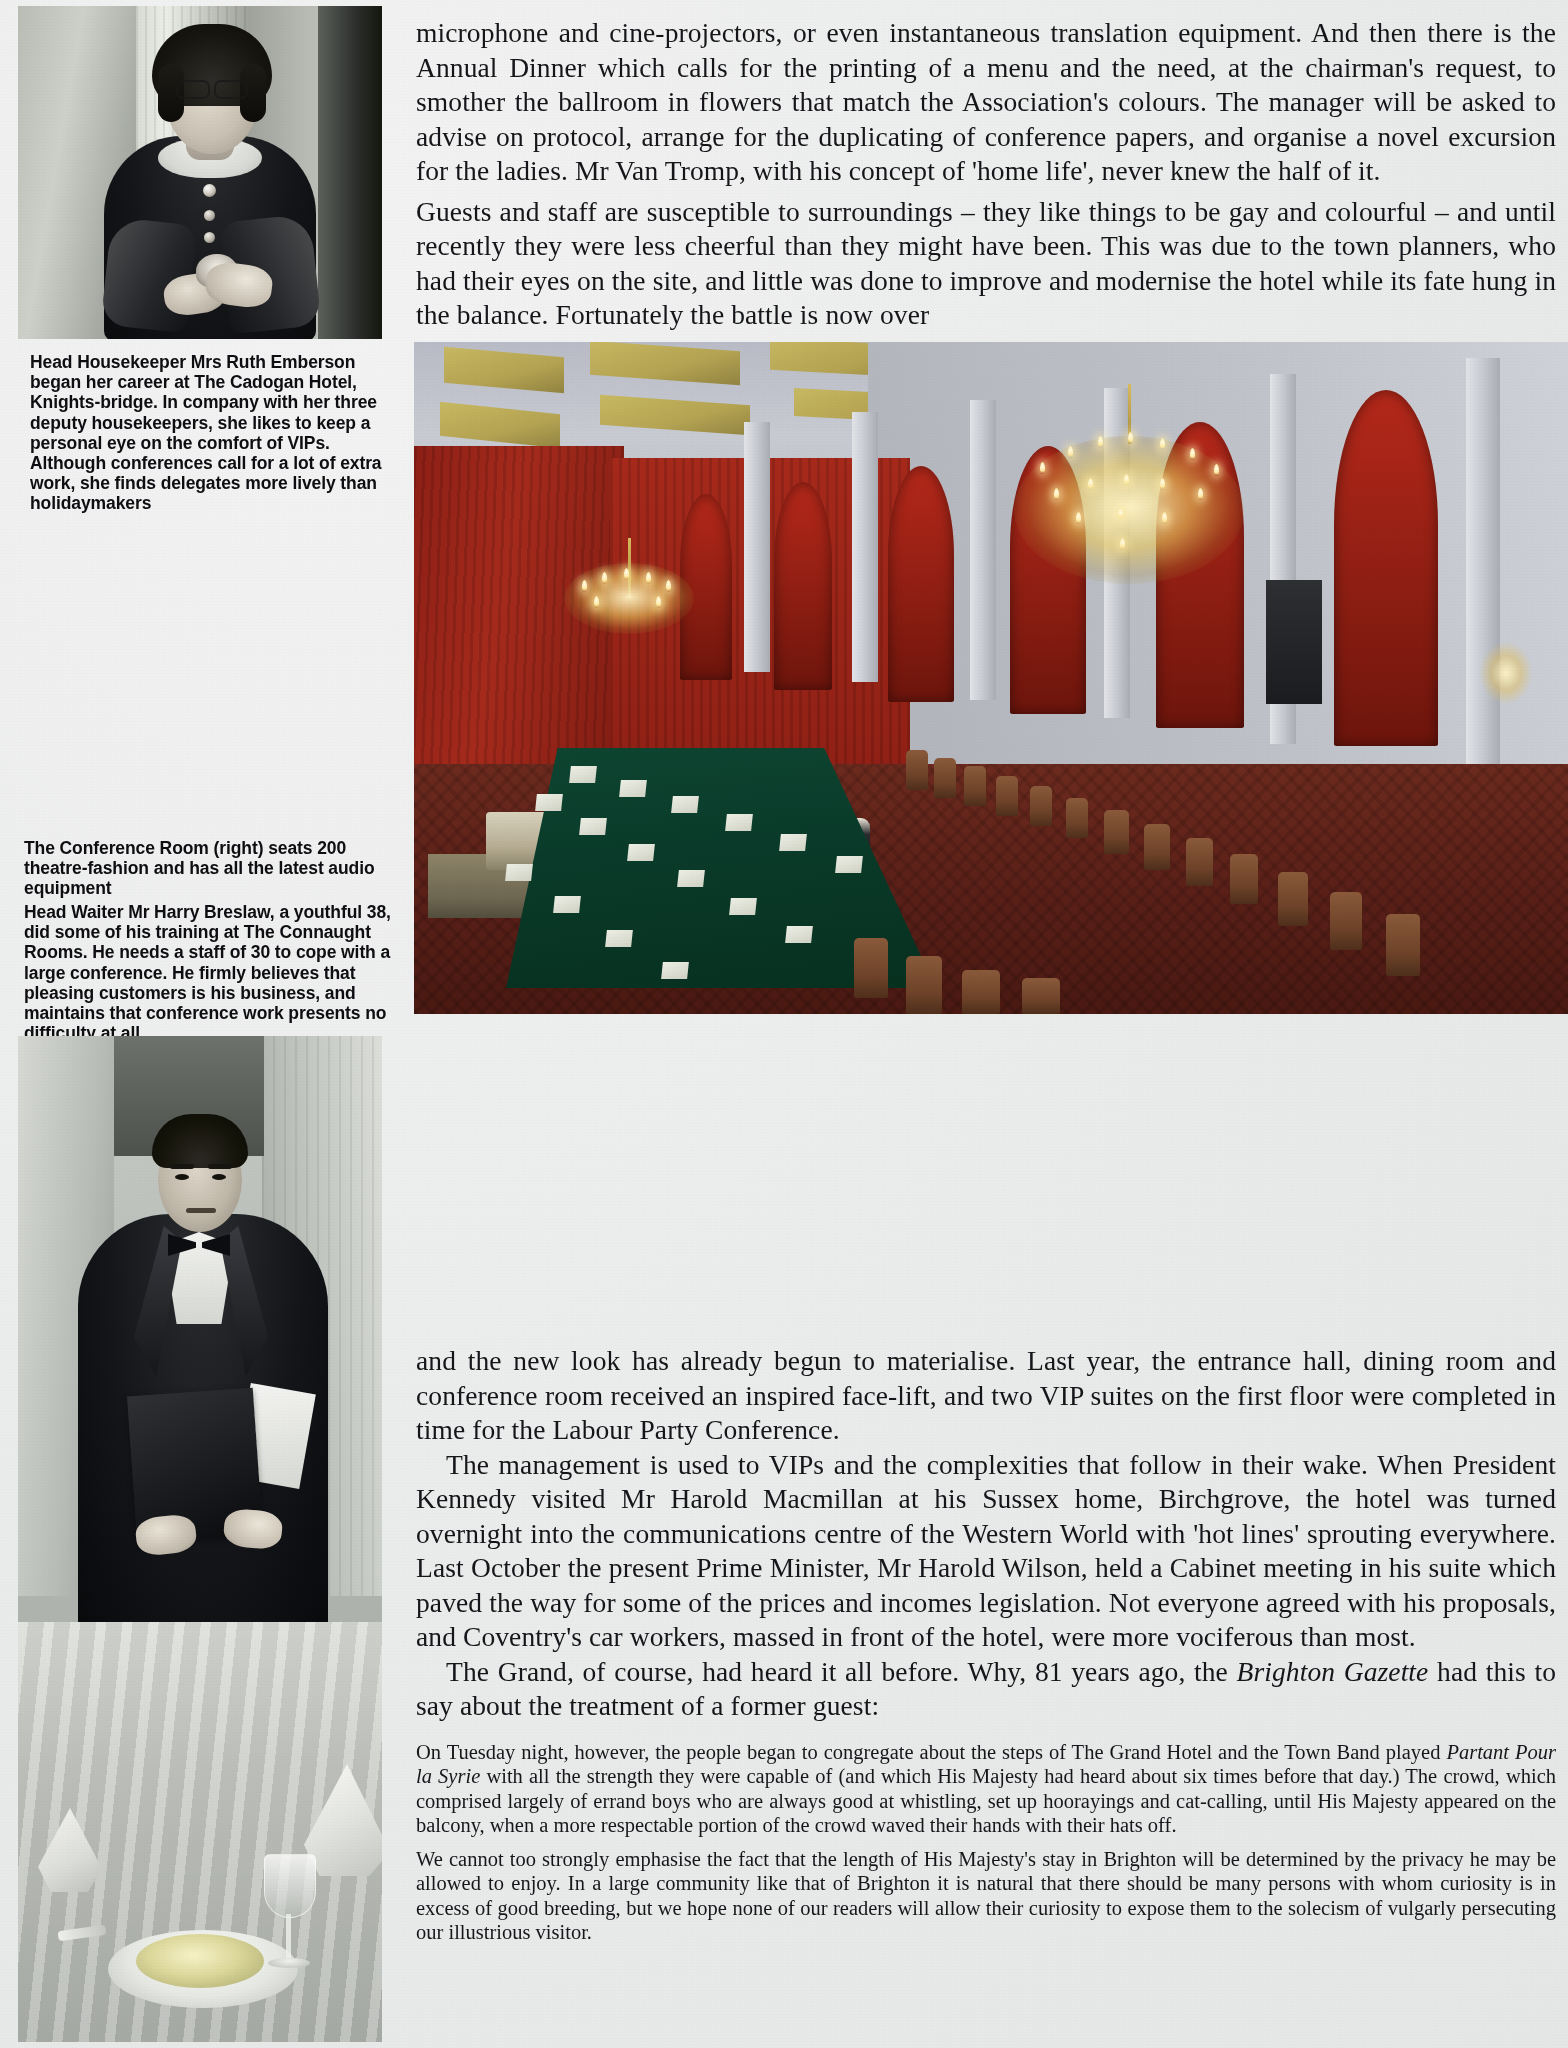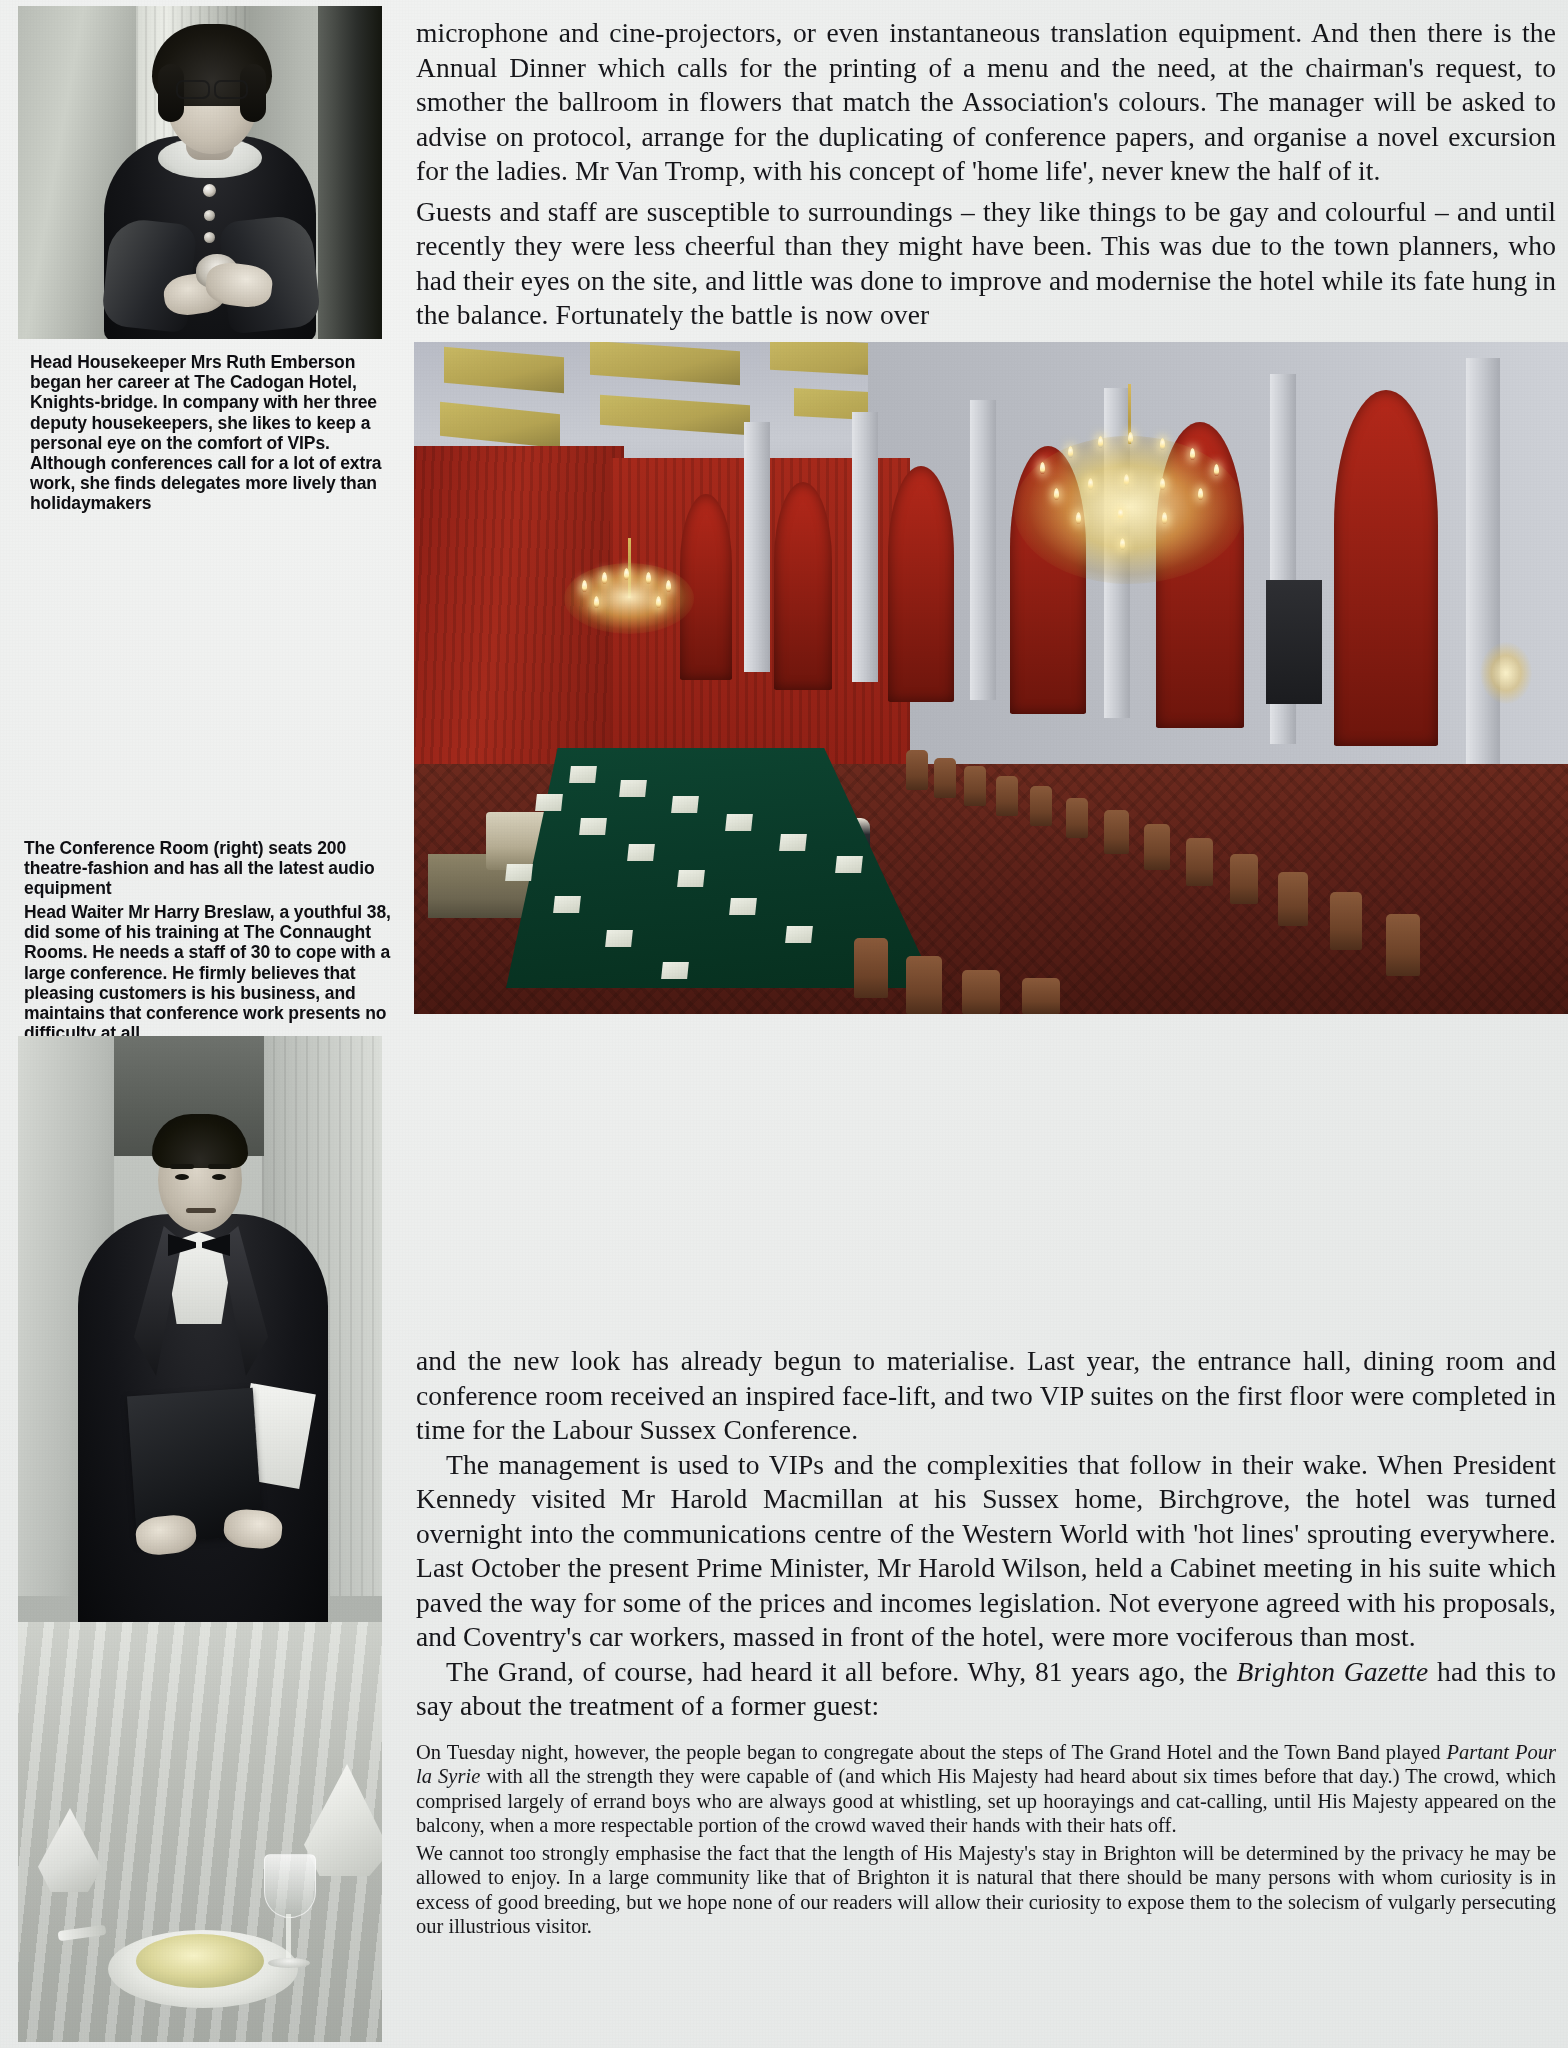--- a/index.html
+++ b/index.html
@@ -57,21 +57,21 @@
 
   
   .quote-p{
     font-family:"Liberation Serif", serif;
     font-size:20.5px;
     line-height:24.5px;
     text-align:justify;
     color:#17171b;
     margin:0;
   }
-  .quote-p + .quote-p{ margin-top:3px; }
+  .quote-p + .quote-p{ margin-top:9px; }
   .quote-p i{ font-style:italic; }
 
   
   .caption{
     font-family:"Liberation Sans", sans-serif;
     font-weight:bold;
     font-size:17.5px;
     line-height:20.2px;
     color:#0e0e12;
     letter-spacing:-0.1px;
@@ -627,21 +627,21 @@
     <div class="chair" style="left:864px;top:530px;width:30px;height:54px;"></div>
     <div class="chair" style="left:916px;top:550px;width:32px;height:58px;"></div>
     <div class="chair" style="left:972px;top:572px;width:34px;height:62px;"></div>
     <div class="chair" style="left:440px;top:596px;width:34px;height:60px;"></div>
     <div class="chair" style="left:492px;top:614px;width:36px;height:58px;"></div>
     <div class="chair" style="left:548px;top:628px;width:38px;height:44px;"></div>
     <div class="chair" style="left:608px;top:636px;width:38px;height:36px;"></div>
   </div>
 
   <div style="position:absolute;left:416px;top:1338px;width:1140px;">
-    <p class="body-p noindent">and the new look has already begun to materialise. Last year, the entrance hall, dining room and conference room received an inspired face-lift, and two VIP suites on the first floor were completed in time for the Labour Sussex Conference.</p>
+    <p class="body-p noindent">and the new look has already begun to materialise. Last year, the entrance hall, dining room and conference room received an inspired face-lift, and two VIP suites on the first floor were completed in time for the Labour Party Conference.</p>
 
     <p class="body-p">The management is used to VIPs and the complexities that follow in their wake. When President Kennedy visited Mr Harold Macmillan at his Sussex home, Birchgrove, the hotel was turned overnight into the communications centre of the Western World with 'hot lines' sprouting everywhere. Last October the present Prime Minister, Mr Harold Wilson, held a Cabinet meeting in his suite which paved the way for some of the prices and incomes legislation. Not everyone agreed with his proposals, and Coventry's car workers, massed in front of the hotel, were more vociferous than most.</p>
 
     <p class="body-p">
       <span>The Grand, of course, had heard it all before. Why, 81 years ago, the </span><i>Brighton Gazette</i><span> had this to say about the treatment of a former guest:</span>
     </p>
 
     <div style="height:16px;"></div>
 
     <p class="quote-p">

